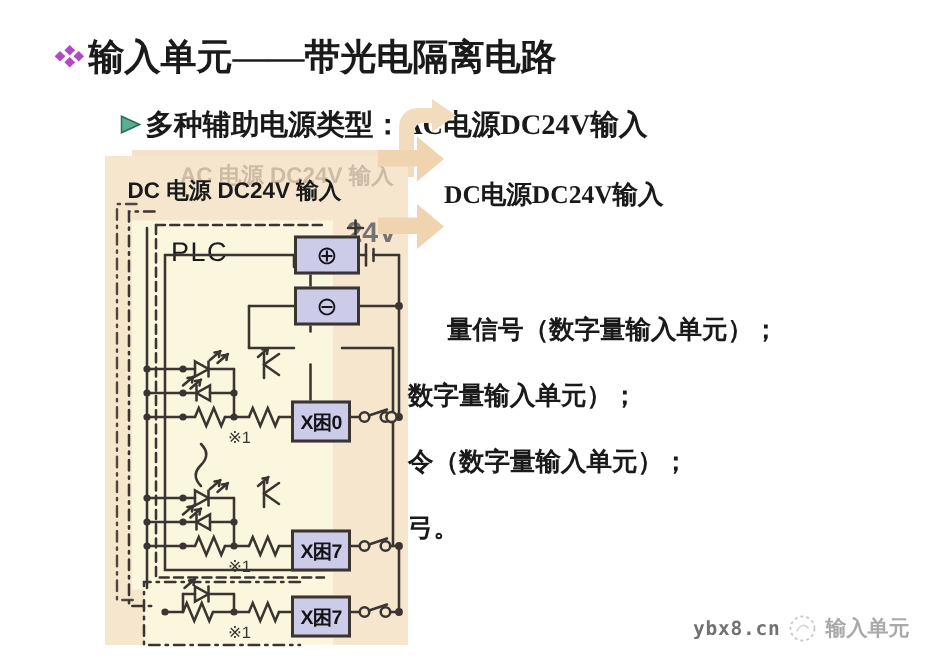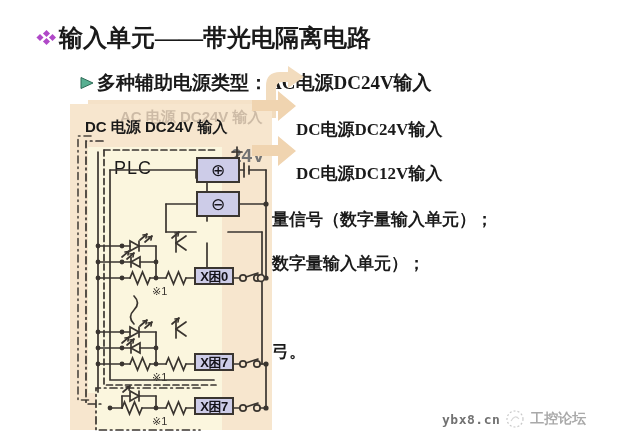--- a/index.html
+++ b/index.html
@@ -29,21 +29,21 @@
   
   .rtext{
     position:absolute;
     font-size:17px;font-weight:700;color:#1a1a1a;
     white-space:nowrap;
     z-index:40;
     margin-top:12px;
   }
   .rtext.l1{left:296px;top:106px;}
   .rtext.l2{left:296px;top:150px;}
-  .rtext.l3{left:272px;top:196px;}
+  .rtext.l3{left:272px;top:196px;padding-left:26px;}
   .rtext.l4{left:272px;top:240px;}
   .rtext.l5{left:272px;top:284px;}
   .rtext.l6{left:272px;top:328px;}
 
   
   .arrow{position:absolute;z-index:35;}
 
   
   .panel{position:absolute;}
   .panel-back{
@@ -99,26 +99,26 @@
   .term{
     position:absolute;z-index:32;
     background:#cdcce8;border:2px solid #3a3530;
     box-sizing:border-box;
     display:flex;align-items:center;justify-content:center;
     font-family:"Liberation Sans","DejaVu Sans",sans-serif;
     font-size:11px;font-weight:700;color:#15131a;
     line-height:1;
   }
   .term.big{width:44px;height:26px;}
-  .term.xb{width:40px;height:18px;font-size:13px;letter-spacing:-0.5px;}
+  .term.xb{width:40px;height:28px;font-size:13px;letter-spacing:-0.5px;}
   .term .glyph{font-size:17px;font-weight:400;}
 
   
   .wm{
-    position:absolute;left:442px;top:409px;z-index:60;
+    position:absolute;left:462px;top:409px;z-index:60;
     display:flex;align-items:center;gap:5px;
     opacity:.72;
   }
   .wm-txt{
     font-family:"DejaVu Sans Mono","Liberation Mono",monospace;
     font-size:13px;font-weight:700;color:#3b3b3b;letter-spacing:.5px;
   }
   .wm-cn{
     font-family:"Liberation Sans","DejaVu Sans",sans-serif;
     font-size:14px;font-weight:700;color:#555;
@@ -390,27 +390,27 @@
   </svg>
   <svg class="arrow" style="left:252px;top:134px;width:46px;height:34px;" viewBox="0 0 46 34">
     <path d="M0,11 L26,11 L26,2 L44,17 L26,32 L26,22 L0,22 Z" fill="#f0d4b0"></path>
   </svg>
 
   <svg class="arrow" style="left:258px;top:66px;width:56px;height:52px;z-index:6;" viewBox="0 0 56 52">
     <path d="M8,52 L8,20 Q8,6 22,6 L30,6 L30,0 L46,11 L30,22 L30,16 L24,16 Q18,16 18,24 L18,52 Z" fill="#f2dcbe"></path>
   </svg>
 
   <div class="rtext l1">DC电源DC24V输入</div>
-  <div class="rtext l2">DC电源DC12V输入</div>
   <div class="rtext l3">量信号（数字量输入单元）；</div>
   <div class="rtext l4">数字量输入单元）；</div>
+  <div class="rtext l5">令（数字量输入单元）；</div>
   <div class="rtext l6">弓。</div>
 
   <div class="wm">
     <span class="wm-txt">ybx8.cn</span>
     <svg class="wm-logo" viewBox="0 0 20 20">
       <circle cx="10" cy="10" r="8" fill="none" stroke="#777" stroke-width="1.2" stroke-dasharray="2 2"></circle>
       <path d="M6,12 q4,-7 8,-2" fill="none" stroke="#999" stroke-width="1.1"></path>
     </svg>
-    <span class="wm-cn">工控论坛</span>
+    <span class="wm-cn">输入单元</span>
   </div>
 
 </div>
 
 </body></html>

